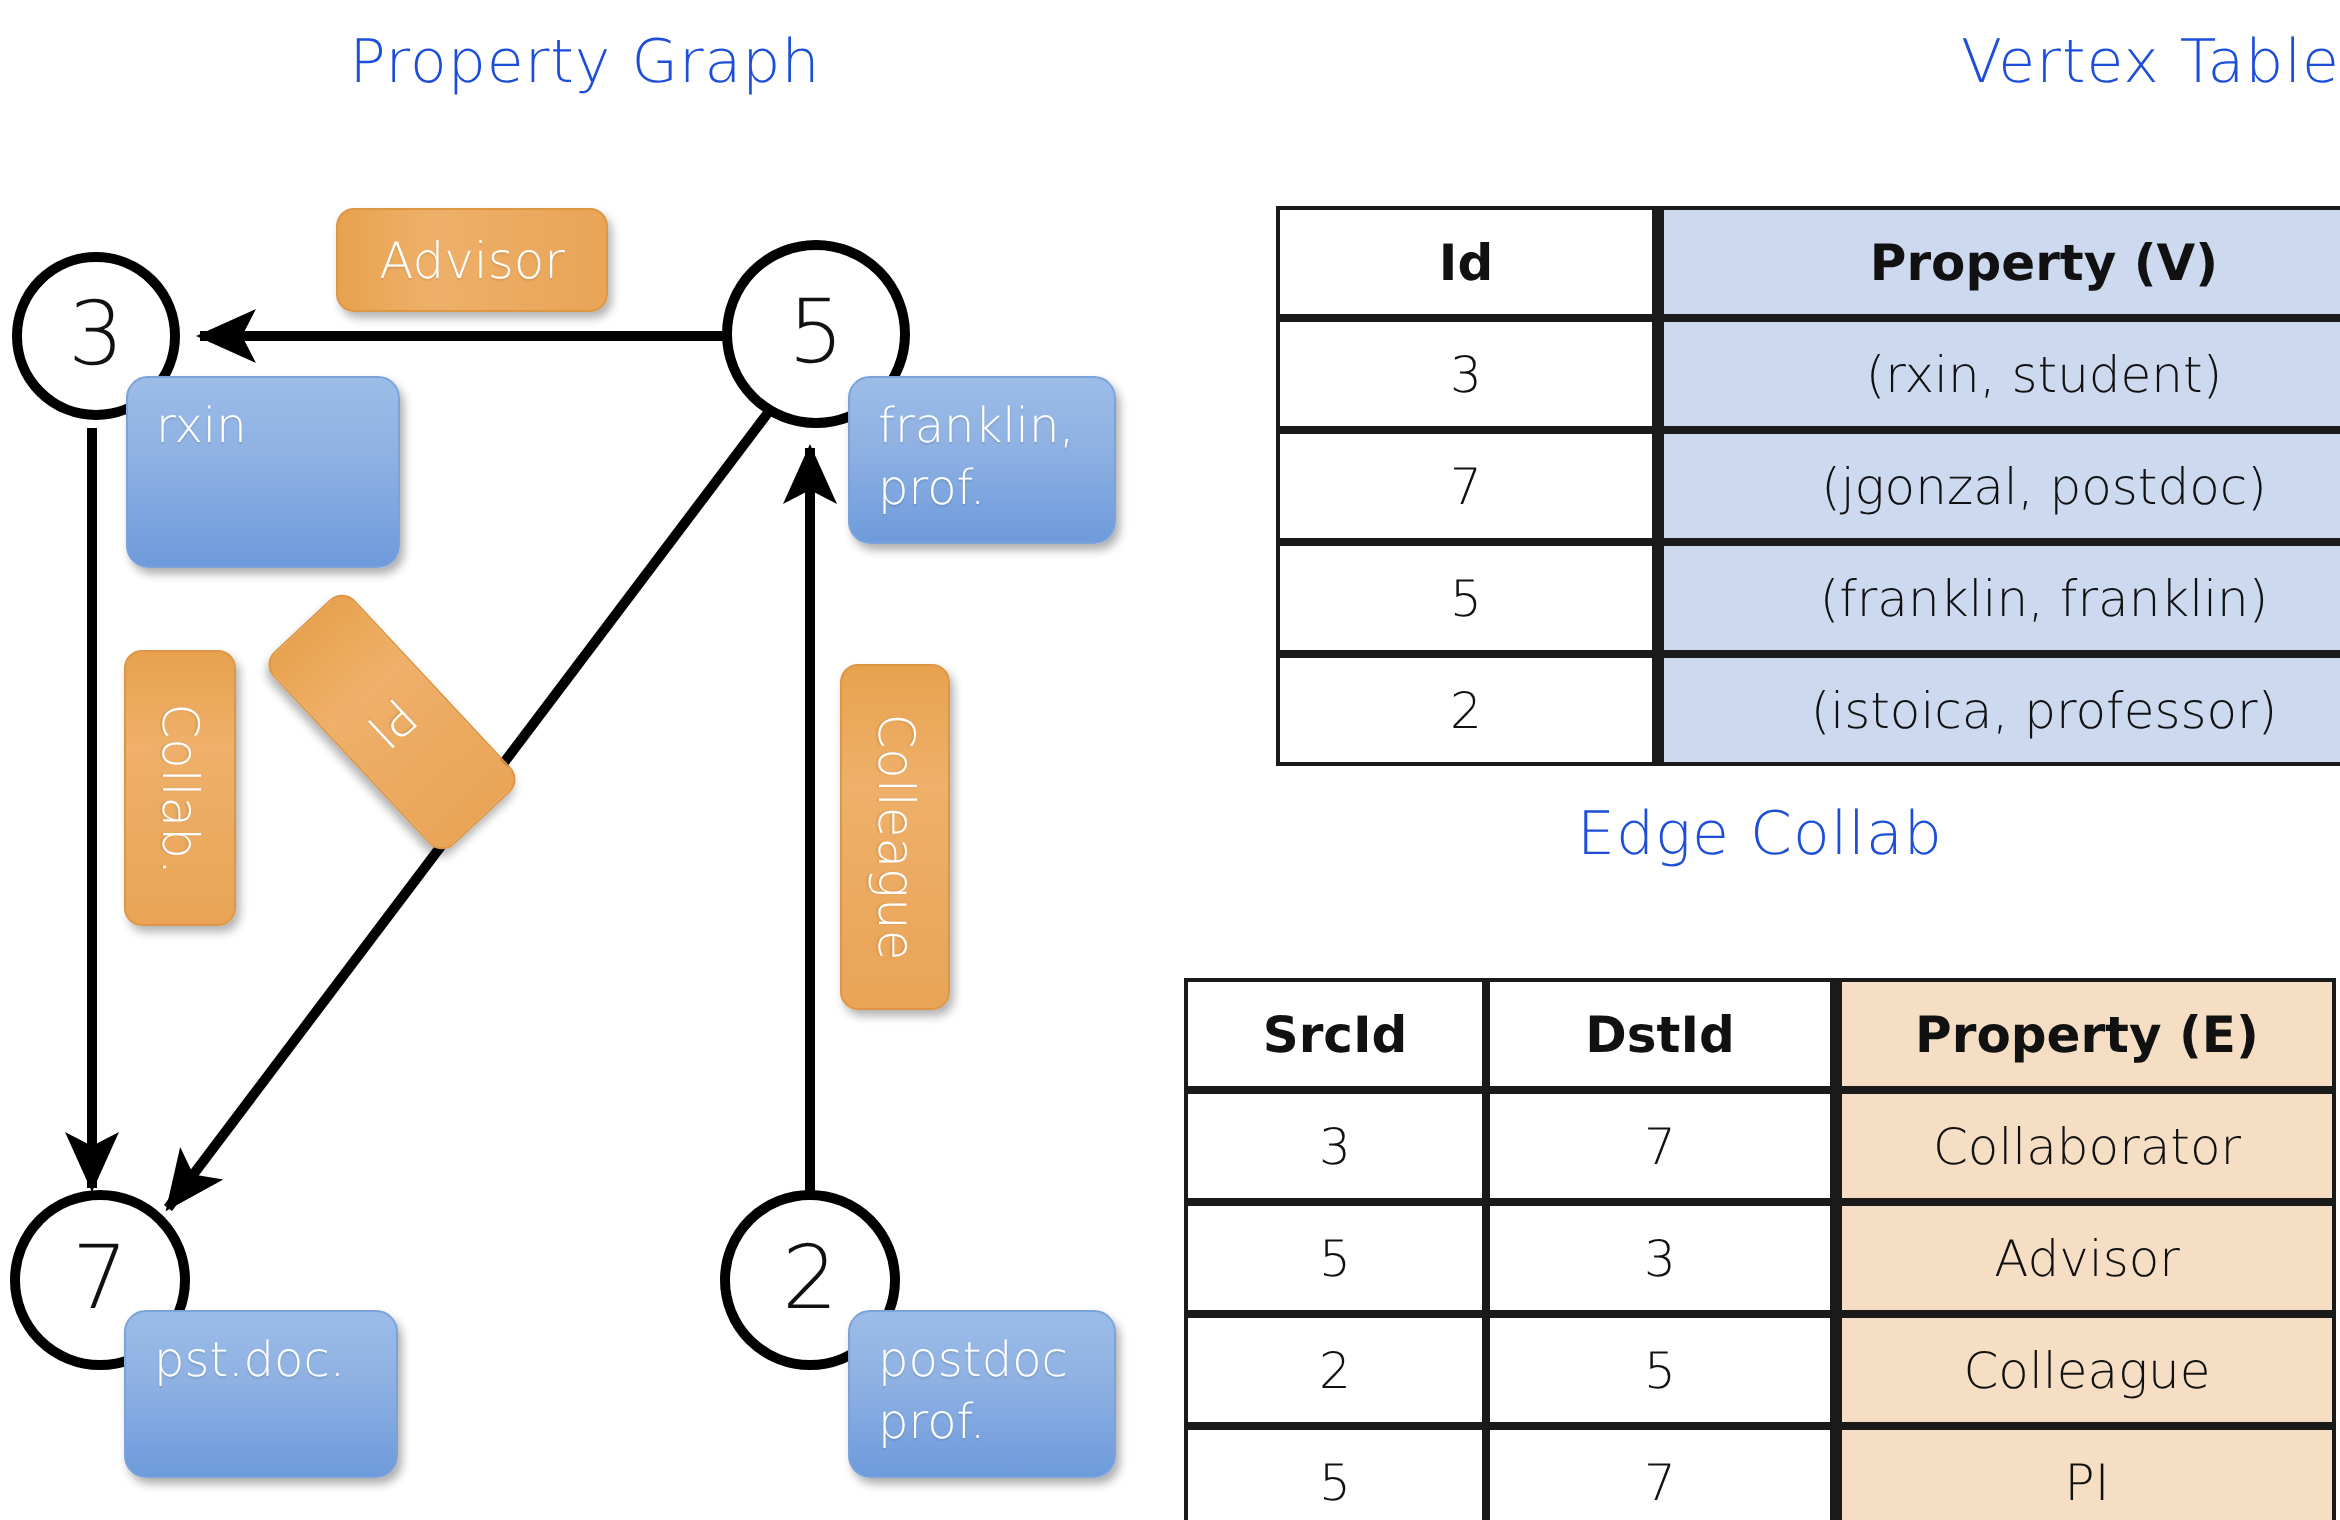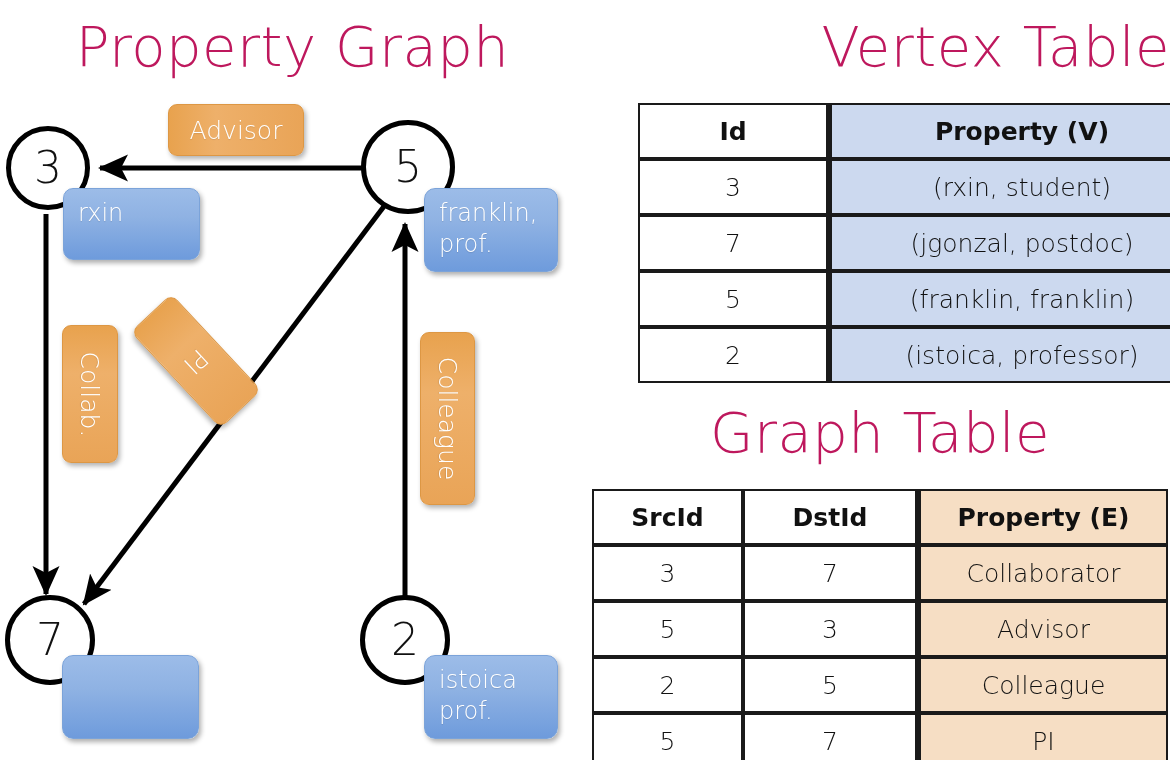--- a/index.html
+++ b/index.html
@@ -14,23 +14,23 @@
     overflow: hidden;
     font-family: "Liberation Sans", sans-serif;
     color: #000;
   }
 
   
   .title {
     position: absolute;
     font-family: "DejaVu Sans", sans-serif;
     font-weight: 300;
-    font-size: 56px;
+    font-size: 30px;
     letter-spacing: 0.5px;
-    color: #be185d;
+    color: #1d4ed8;
     white-space: nowrap;
     text-align: center;
   }
   #title-property-graph { left: 0px;   top: 14px;  width: 585px; }
   #title-vertex-table   { left: 590px; top: 14px;  width: 580px; text-align: right; }
   #title-edge-table     { left: 590px; top: 400px; width: 580px; }
 
   
   #graph-panel {
     position: absolute;
@@ -138,21 +138,21 @@
   #vertex-table { left: 592px; top: 103px; width: 576px; padding-left: 46px; }
   #edge-table   { left: 592px; top: 489px; width: 576px; }
 </style>
 </head>
 <body>
 
 <div class="title" id="title-property-graph">Property Graph</div>
 
 <div class="title" id="title-vertex-table">Vertex Table</div>
 
-<div class="title" id="title-edge-table">Graph Table</div>
+<div class="title" id="title-edge-table">Edge Collab</div>
 
 <div id="graph-panel">
 
   <svg id="graph-svg" viewBox="0 0 585 760">
     <defs>
       <marker id="arrowhead" markerWidth="7" markerHeight="7" refX="5.6" refY="3.0" orient="auto" markerUnits="strokeWidth">
         <path d="M0,0.3 L6,3.0 L0,5.7 L1.4,3.0 Z" fill="#000"></path>
       </marker>
     </defs>
 
@@ -174,34 +174,35 @@
   </div>
 
   <div class="node-circle" style="left:5px; top:595px; width:90px; height:90px;">
     <span>7</span>
   </div>
 
   <div class="node-circle" style="left:360px; top:595px; width:90px; height:90px;">
     <span>2</span>
   </div>
 
-  <div class="prop-box" style="left:63px; top:188px; width:137px; height:72px;border-radius:10px;">
+  <div class="prop-box" style="left:63px; top:188px; width:137px; height:96px;">
     <div>rxin</div>
   </div>
 
   <div class="prop-box" style="left:424px; top:188px; width:134px; height:84px;">
     <div>franklin,</div>
     <div>prof.</div>
   </div>
 
   <div class="prop-box" style="left:62px; top:655px; width:137px; height:84px;">
+    <div>pst.doc.</div>
   </div>
 
   <div class="prop-box" style="left:424px; top:655px; width:134px; height:84px;">
-    <div>istoica</div>
+    <div>postdoc</div>
     <div>prof.</div>
   </div>
 
   <div class="edge-label" style="left:168px; top:104px; width:136px; height:52px;">
     <span>Advisor</span>
   </div>
 
   <div class="edge-label vertical" style="left:62px; top:325px; width:56px; height:138px;">
     <span>Collab.</span>
   </div>

